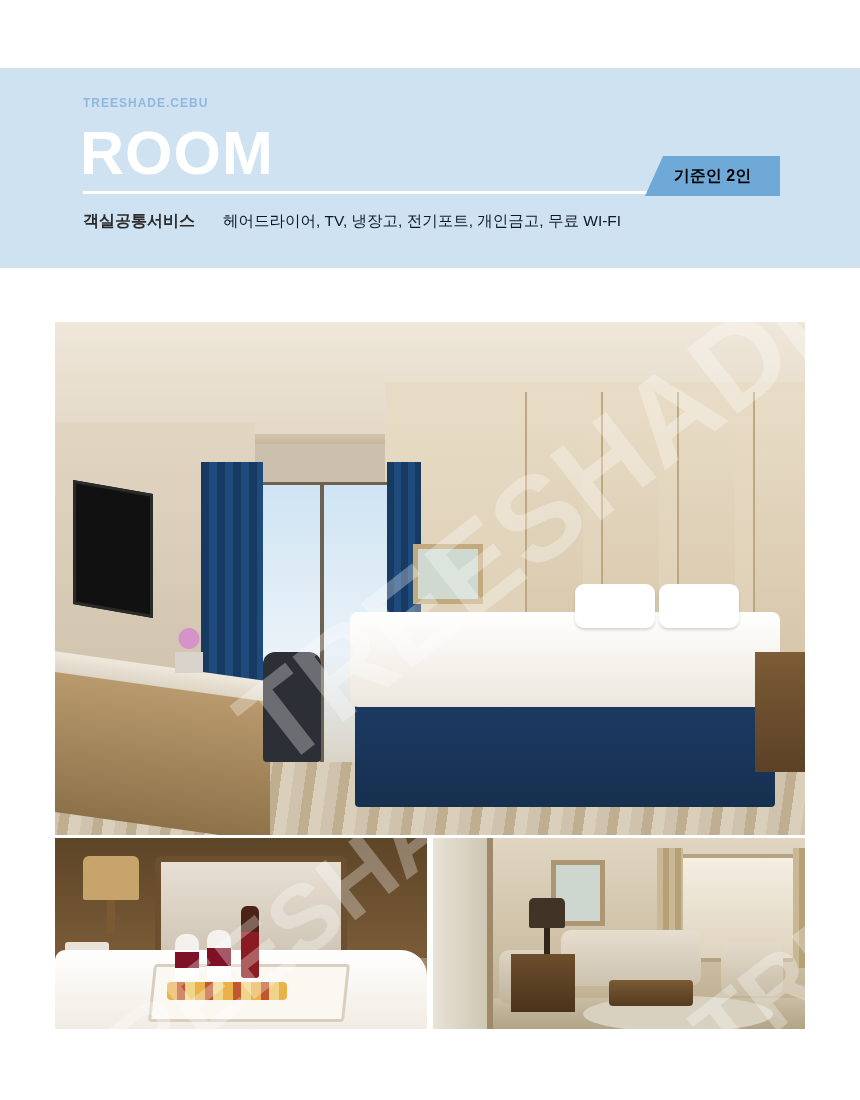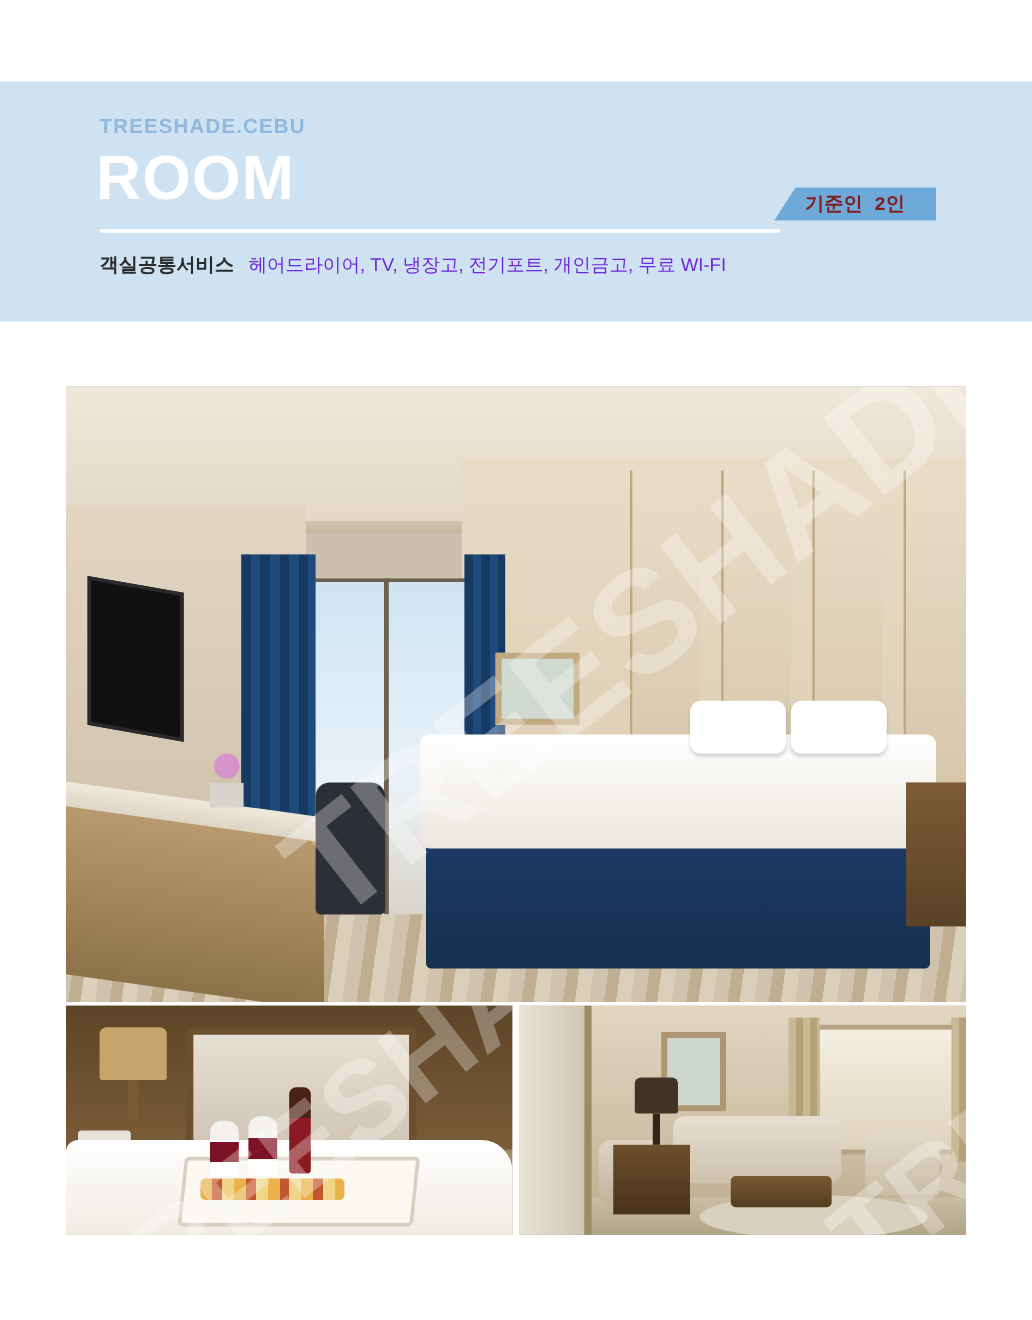--- a/index.html
+++ b/index.html
@@ -26,76 +26,75 @@
     left: 0;
     top: 68px;
     width: 860px;
     height: 200px;
     background: #cfe2f2;
   }
   .brand-label {
     position: absolute;
     left: 83px;
     top: 28px;
-    font-size: 17px;
+    font-size: 12px;
     font-weight: bold;
     letter-spacing: 1px;
     color: #8fb8dc;
   }
   .room-title {
     position: absolute;
     left: 80px;
     top: 55px;
-    font-size: 52px;
+    font-size: 61px;
     font-weight: bold;
     letter-spacing: 1px;
     color: #ffffff;
     line-height: 1;
   }
   .title-underline {
     position: absolute;
     left: 83px;
     top: 123px;
     width: 567px;
     height: 3px;
     background: #ffffff;
   }
   
   .occupancy-tag {
     position: absolute;
     left: 645px;
     top: 88px;
     width: 135px;
-    height: 28px;
+    height: 40px;
     background: #6ea9d8;
-    color: #7f1d1d;
+    color: #000000;
     font-size: 16px;
     font-weight: bold;
     display: flex;
     align-items: center;
     justify-content: center;
     clip-path: polygon(18px 0, 100% 0, 100% 100%, 0 100%);
-    font-family: Liberation Mono, monospace;
   }
   .services-row {
     position: absolute;
     left: 83px;
     top: 143px;
     display: flex;
     align-items: baseline;
   }
   .services-label {
     font-size: 16px;
     font-weight: bold;
     color: #2b2b2b;
   }
   .services-value {
-    margin-left: 12px;
+    margin-left: 28px;
     font-size: 15.5px;
-    color: #6d28d9;
+    color: #0f172a;
   }
 
   
   .gallery {
     position: absolute;
     left: 55px;
     top: 322px;
     width: 750px;
   }
   .photo {

